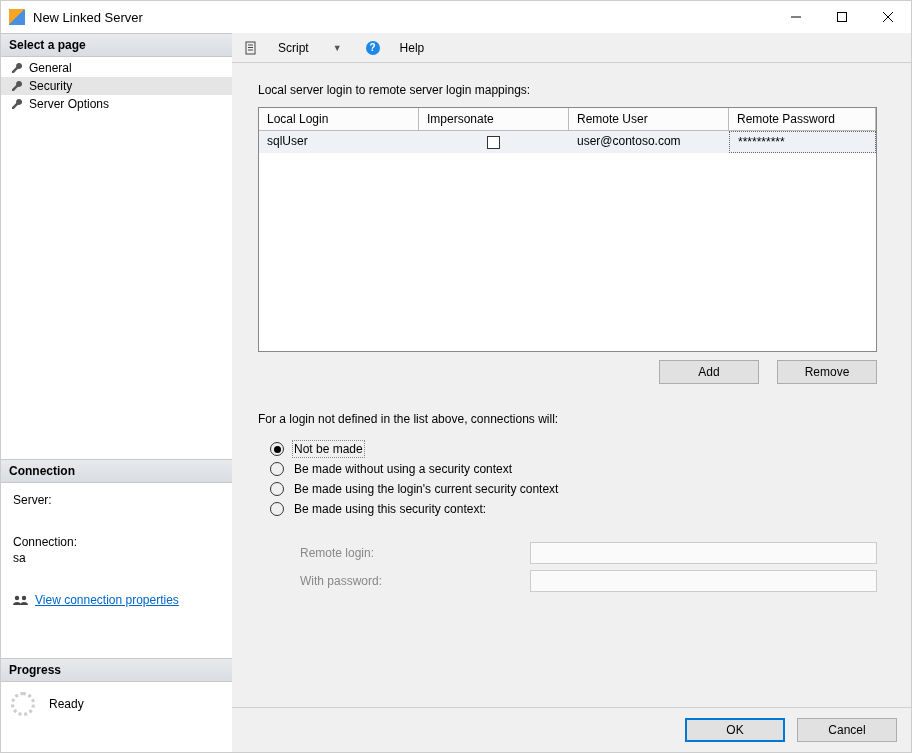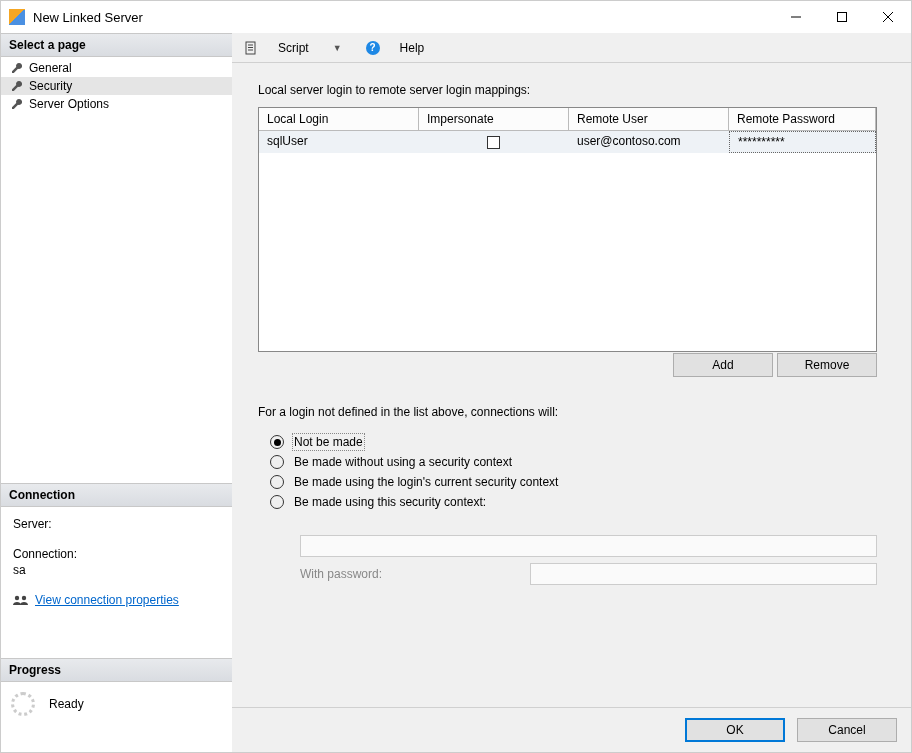--- a/index.html
+++ b/index.html
@@ -22,21 +22,21 @@
     .side-section-header { background: linear-gradient(#e8eaed, #d9dce1); padding: 4px 8px; font-weight: bold; border-top: 1px solid #c8c8c8; border-bottom: 1px solid #c8c8c8; }
     .side-items { padding: 2px 0; }
     .side-item { display: flex; align-items: center; padding: 2px 10px; cursor: default; }
     .side-item.selected { background: #e5e5e5; }
     .wrench { width: 12px; height: 12px; margin-right: 6px; }
     .wrench svg { display: block; }
     .spacer { flex: 1; }
     
     .conn-body { padding: 10px 12px; font-size: 12px; }
     .conn-body .label { margin-bottom: 2px; }
-    .conn-body .value { margin-bottom: 16px; }
+    .conn-body .value { margin-bottom: 28px; }
     .conn-link { color: #0066cc; text-decoration: underline; cursor: pointer; display: inline-flex; align-items: center; }
     .conn-link-icon { width: 16px; height: 10px; margin-right: 6px; display: inline-block; }
     .conn-link-icon svg { display:block; }
     
     .progress-body { padding: 10px 10px; display: flex; align-items: center; }
     .spinner { width: 24px; height: 24px; border: 3px dotted #ccc; border-radius: 50%; margin-right: 14px; }
     
     
     .main { flex: 1; background: #f0f0f0; display: flex; flex-direction: column; min-width: 0; }
     .toolbar { height: 30px; display: flex; align-items: center; padding: 0 12px; border-bottom: 1px solid #d0d0d0; gap: 20px; }
@@ -52,21 +52,21 @@
     .grid-head .gcell { border-right: 1px solid #bbb; border-bottom: 1px solid #bbb; padding: 4px 8px; background: #fcfcfc; }
     .grid-row { display: flex; background: #eef2f6; }
     .grid-row .gcell { padding: 3px 8px; border-right: 1px solid transparent; }
     .c1 { width: 160px; }
     .c2 { width: 150px; display: flex; align-items: center; justify-content: center; }
     .c3 { width: 160px; }
     .c4 { flex: 1; }
     .grid-row .c4 { border: 1px dotted #666; background: #eef2f6; }
     .chk { width: 13px; height: 13px; border: 1px solid #333; background: #fff; }
     
-    .grid-buttons { display: flex; justify-content: flex-end; gap: 4px; margin-top: 1px; text-align: right; }
+    .grid-buttons { display: flex; justify-content: flex-end; gap: 18px; margin-top: 8px; text-align: right; }
     .btn { background: #e1e1e1; border: 1px solid #adadad; width: 100px; height: 24px; display: inline-flex; align-items: center; justify-content: center; cursor: default; }
     
     .login-not-defined { margin-top: 28px; margin-bottom: 10px; }
     .radio-group { padding-left: 12px; }
     .radio-row { display: flex; align-items: center; margin: 6px 0; }
     .radio { width: 14px; height: 14px; border: 1px solid #333; border-radius: 50%; margin-right: 10px; display: inline-flex; align-items: center; justify-content: center; }
     .radio.checked::after { content: ""; width: 7px; height: 7px; background: #000; border-radius: 50%; display: block; }
     .radio-label.dotted { outline: 1px dotted #888; outline-offset: 1px; }
     
     .sec-fields { margin-top: 14px; padding-left: 42px; }
@@ -225,20 +225,21 @@
             <span class="radio-label">Be made using the login's current security context</span>
           </div>
           <div class="radio-row">
             <span class="radio"></span>
             <span class="radio-label">Be made using this security context:</span>
           </div>
         </div>
 
         <div class="sec-fields">
           <div class="field-row">
+            <label>Remote login:</label>
             <input class="txtinput" disabled="" style="">
           </div>
           <div class="field-row">
             <label>With password:</label>
             <input class="txtinput" type="password" disabled="" style="">
           </div>
         </div>
       </div>
 
       <div class="footer">

